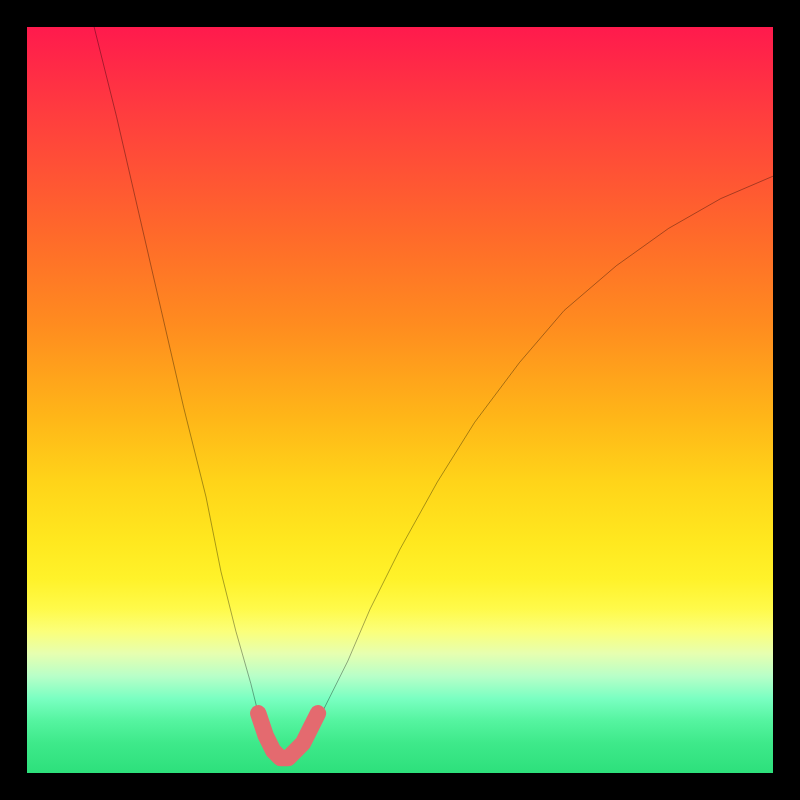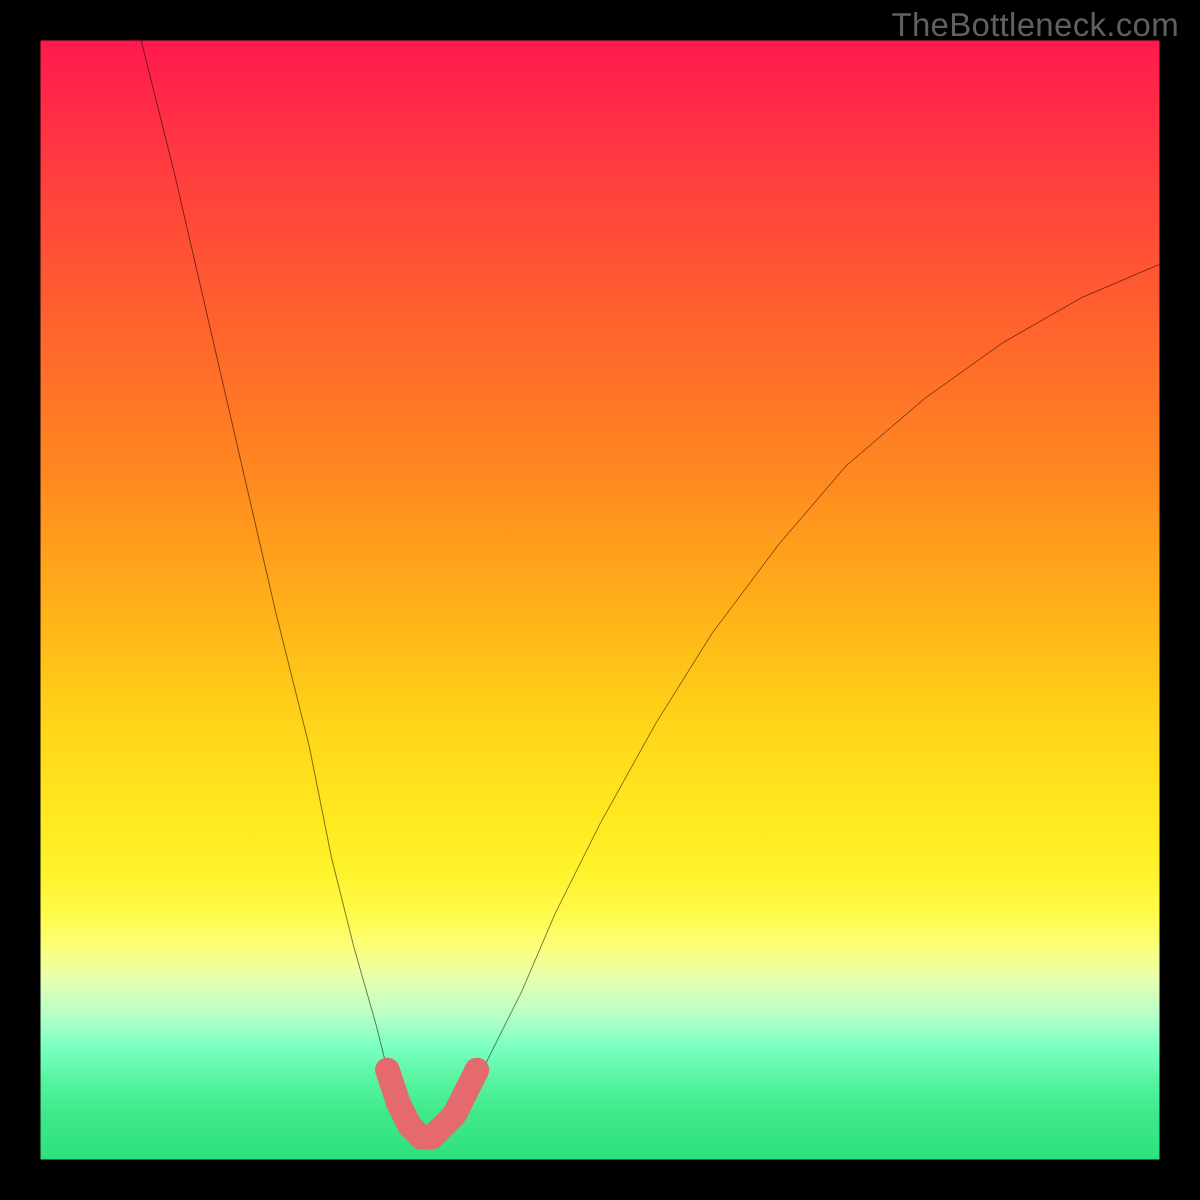--- a/index.html
+++ b/index.html
@@ -57,21 +57,20 @@
     color: #606060;
     font-size: 22px;
     letter-spacing: 0.2px;
     font-weight: 500;
   }
 </style>
 </head>
 <body>
 
 <div class="chart-container">
-  <div class="watermark">TheBottleneck.com</div>
 
   <div class="plot-area">
     <svg viewBox="0 0 100 100" preserveAspectRatio="none">
       <path id="curve-path" fill="none" stroke="#000000" stroke-width="0.35" vector-effect="non-scaling-stroke" stroke-linejoin="round" stroke-linecap="round" d="M9.00 0.00 L12.00 12.00 L15.00 25.00 L18.00 38.00 L21.00 51.00 L24.00 63.00 L26.00 73.00 L28.00 81.00 L30.00 88.00 L31.00 92.00 L32.00 95.00 L33.00 97.00 L34.00 98.00 L35.00 98.00 L36.00 97.00 L38.00 95.00 L40.00 91.00 L43.00 85.00 L46.00 78.00 L50.00 70.00 L55.00 61.00 L60.00 53.00 L66.00 45.00 L72.00 38.00 L79.00 32.00 L86.00 27.00 L93.00 23.00 L100.00 20.00"></path>
       <path id="highlight-path" fill="none" stroke="#e46a6f" stroke-width="2.2" stroke-linejoin="round" stroke-linecap="round" d="M31.00 92.00 L32.00 95.00 L33.00 97.00 L34.00 98.00 L35.00 98.00 L36.00 97.00 L37.00 96.00 L38.00 94.00 L39.00 92.00"></path>
     </svg>
   </div>
 </div>
 
 </body></html>

